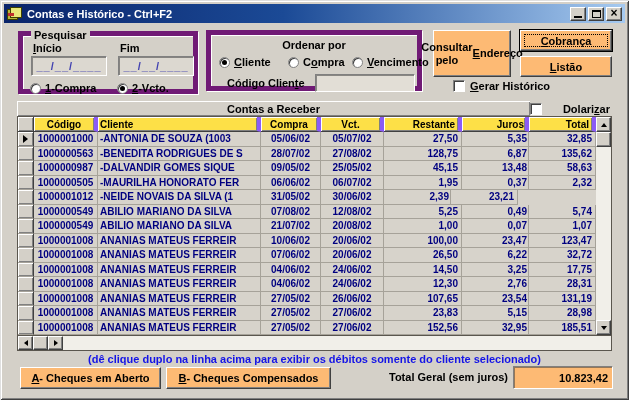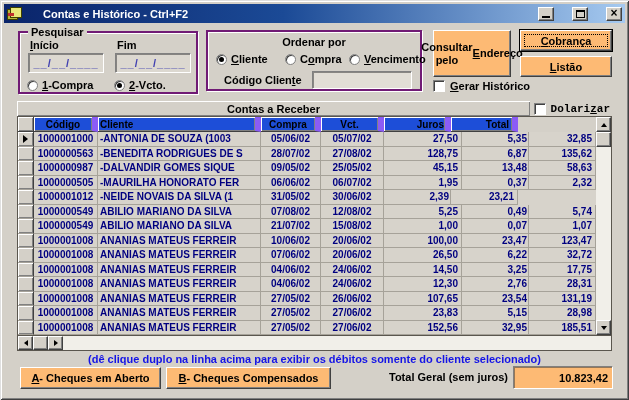--- a/index.html
+++ b/index.html
@@ -2,57 +2,57 @@
 <html><head>
 <meta charset="utf-8">
 <style>
   html,body{margin:0;padding:0;}
   body{width:629px;height:400px;font-family:"Liberation Sans",sans-serif;background:#808080;}
   *{box-sizing:border-box;}
   .window{position:absolute;left:0;top:0;width:629px;height:400px;background:#d4d0c8;
     box-shadow:inset 1px 1px 0 #dfdfdf,inset -1px -1px 0 #404040,inset 2px 2px 0 #fff,inset -2px -2px 0 #808080;}
   
   .titlebar{position:absolute;left:4px;top:4px;width:621px;height:19px;
-    background:linear-gradient(to right,#0a246a,#1b4a96 45%,#a6caf0);display:flex;align-items:center;padding:0 3px;gap:16px;}
+    background:linear-gradient(to right,#0a246a,#1b4a96 45%,#a6caf0);display:flex;align-items:center;padding:0 3px;}
   .title-text{color:#fff;font-size:11px;font-weight:bold;margin-left:4px;flex:1;white-space:nowrap;overflow:hidden;}
   .appicon{width:16px;height:15px;position:relative;flex:0 0 16px;}
   .appicon .pg1{position:absolute;left:0;top:3px;width:11px;height:11px;background:#b6b63c;border:1px solid #404000;}
   .appicon .pg2{position:absolute;left:3px;top:1px;width:12px;height:11px;background:#e8e87a;border:1px solid #404000;}
   .appicon .mark{position:absolute;left:1px;top:7px;width:6px;height:3px;background:#c03030;}
   .winbtn{width:16px;height:14px;background:#d4d0c8;border:1px solid;border-color:#fff #404040 #404040 #fff;
     box-shadow:inset -1px -1px 0 #808080;margin-left:2px;display:flex;align-items:center;justify-content:center;
     font-size:10px;font-weight:bold;color:#000;line-height:1;}
   .glyph-min{width:8px;height:2px;background:#000;margin-top:7px;}
   .glyph-max{width:9px;height:8px;border:1px solid #000;border-top:2px solid #000;}
   .glyph-close{font-size:12px;font-weight:bold;margin-top:-2px;}
   
   .raised{background:#fdba74;border:1px solid;border-color:#fff #404040 #404040 #fff;box-shadow:inset -1px -1px 0 #808080;}
   .sunken{background:#dcd8d0;border:1px solid;border-color:#808080 #fff #fff #808080;box-shadow:inset 1px 1px 0 rgba(64,64,64,.55);}
-  .groupbox{position:absolute;border:2px solid #701a75;box-shadow:inset 1px 1px 0 #fff,1px 1px 0 #fff;}
+  .groupbox{position:absolute;border:5px solid #701a75;box-shadow:inset 1px 1px 0 #fff,1px 1px 0 #fff;}
   .grouplabel{position:absolute;top:-7px;left:8px;background:#d4d0c8;padding:0 3px;font-size:11px;font-weight:bold;color:#000;line-height:13px;}
   .lbl{font-size:11px;font-weight:bold;color:#000;white-space:nowrap;}
   .btn{position:absolute;font-size:11px;font-weight:bold;color:#000;display:flex;align-items:center;justify-content:center;text-align:center;cursor:default;}
   .radio{display:inline-block;width:11px;height:11px;border-radius:50%;background:#fff;border:1px solid #808080;
     box-shadow:inset 1px 1px 0 #404040;position:relative;vertical-align:-2px;margin-right:4px;}
   .radio.sel::after{content:"";position:absolute;left:2px;top:2px;width:5px;height:5px;border-radius:50%;background:#000;}
   .checkbox{display:inline-block;width:12px;height:12px;background:#fff;border:1px solid;border-color:#808080 #fff #fff #808080;
     box-shadow:inset 1px 1px 0 #404040;vertical-align:-2px;margin-right:5px;}
   .datebox{position:absolute;width:76px;height:20px;display:flex;align-items:center;justify-content:center;
     font-size:11px;font-weight:bold;color:#4040b0;letter-spacing:1px;}
   
   .grid{position:absolute;left:17px;top:101px;width:595px;}
   .gcaption-row{display:flex;height:15px;}
   .gcaption{width:513px;height:15px;background:#d4d0c8;box-shadow:inset 1px 1px 0 #fff,inset -1px -1px 0 #808080;
     display:flex;align-items:center;justify-content:center;font-size:11px;font-weight:bold;color:#000;}
-  .dolarizar-zone{flex:1;display:flex;align-items:center;justify-content:flex-end;padding-right:2px;font-size:11px;font-weight:bold;font-family:Liberation Mono, monospace;}
+  .dolarizar-zone{flex:1;display:flex;align-items:center;justify-content:space-between;padding-right:2px;font-size:11px;font-weight:bold;}
   .grid-frame{border:1px solid #5a564e;width:595px;}
   .grid-main{display:flex;}
   .grid-left{width:578px;}
   .ghead{display:flex;height:15px;}
-  .hcell{background:#1d4ed8;border-right:6px solid #8b5cf6;border-bottom:1px solid #404040;
+  .hcell{background:#fde047;border-right:4px solid #8b5cf6;border-bottom:1px solid #404040;
     box-shadow:inset 1px 1px 0 #fff,inset -1px -1px 0 #808080;font-size:10px;font-weight:bold;color:#000;
     display:flex;align-items:center;overflow:hidden;white-space:nowrap;}
   .gbody{height:203px;overflow:hidden;background:#d7d3cb;}
   .grow{display:flex;height:14.5px;}
   .cell{border-right:1px solid #a6a299;border-bottom:1px solid #a6a299;background:#d7d3cb;color:#000080;
     font-size:10px;font-weight:bold;display:flex;align-items:center;overflow:hidden;white-space:nowrap;}
   .ind{width:16px;background:#d4d0c8;box-shadow:inset 1px 1px 0 #fff,inset -1px -1px 0 #808080;
     border-right:1px solid #404040;justify-content:center;}
   .c0{width:64px;justify-content:center;}
   .c1{width:163px;justify-content:flex-start;padding-left:2px;}
@@ -124,39 +124,40 @@
     <span style="position:absolute;left:8px;top:21px;" class="lbl"><span class="radio sel"></span><span><u>C</u>liente</span></span>
     <span style="position:absolute;left:77px;top:21px;" class="lbl"><span class="radio"></span><span>C<u>o</u>mpra</span></span>
     <span style="position:absolute;left:141px;top:21px;" class="lbl"><span class="radio"></span><span><u>V</u>encimento</span></span>
     <span class="lbl" style="position:absolute;left:16px;top:42px;">Código Clien<u>t</u>e</span>
     <div class="sunken" style="position:absolute;left:104px;top:39px;width:100px;height:18px;background:#e2ded6;font-size:11px;font-weight:bold;"></div>
   </div>
 
   <div class="btn raised" style="left:433px;top:30px;width:78px;height:47px;line-height:13px;padding:0 4px;">Consultar pelo <u>E</u>ndereço</div>
   <div class="btn raised default-btn" style="left:520px;top:30px;width:92px;height:21px;"><u>C</u>obrança</div>
   <div class="btn raised" style="left:520px;top:56px;width:92px;height:21px;"><u>L</u>istão</div>
-  <span style="position:absolute;left:433px;top:80px;" class="lbl"><span class="checkbox"></span><span><u>G</u>erar Histórico</span></span>
+  <span style="position:absolute;left:453px;top:80px;" class="lbl"><span class="checkbox"></span><span><u>G</u>erar Histórico</span></span>
 
   <div class="grid">
     <div class="gcaption-row">
       <div class="gcaption">Contas a Receber</div>
       <div class="dolarizar-zone">
         <span class="checkbox"></span>
         <span class="lbl">Dolari<u>z</u>ar</span>
       </div>
     </div>
     <div class="grid-frame">
       <div class="grid-main">
         <div class="grid-left">
           <div class="ghead">
               <div class="hcell ind"></div>
               <div class="hcell c0">Código</div>
               <div class="hcell c1">Cliente</div>
               <div class="hcell c2">Compra</div>
               <div class="hcell c3">Vct.</div>
+              <div class="hcell c4">Restante</div>
               <div class="hcell c5">Juros</div>
               <div class="hcell c6">Total</div>
             </div>
           <div class="gbody">
               <div class="grow">
                 <div class="cell ind">
                   <span class="tri-right"></span>
                 </div>
                 <div class="cell c0">1000001000</div>
                 <div class="cell c1">-ANTONIA DE SOUZA (1003</div>
@@ -213,21 +214,21 @@
                 <div class="cell c3">12/08/02</div>
                 <div class="cell c4">5,25</div>
                 <div class="cell c5">0,49</div>
                 <div class="cell c6">5,74</div>
               </div>
               <div class="grow">
                 <div class="cell ind"></div>
                 <div class="cell c0">1000000549</div>
                 <div class="cell c1">ABILIO MARIANO DA SILVA</div>
                 <div class="cell c2">21/07/02</div>
-                <div class="cell c3">15/08/02</div>
+                <div class="cell c3">20/08/02</div>
                 <div class="cell c4">1,00</div>
                 <div class="cell c5">0,07</div>
                 <div class="cell c6">1,07</div>
               </div>
               <div class="grow">
                 <div class="cell ind"></div>
                 <div class="cell c0">1000001008</div>
                 <div class="cell c1">ANANIAS MATEUS FERREIR</div>
                 <div class="cell c2">10/06/02</div>
                 <div class="cell c3">20/06/02</div>

